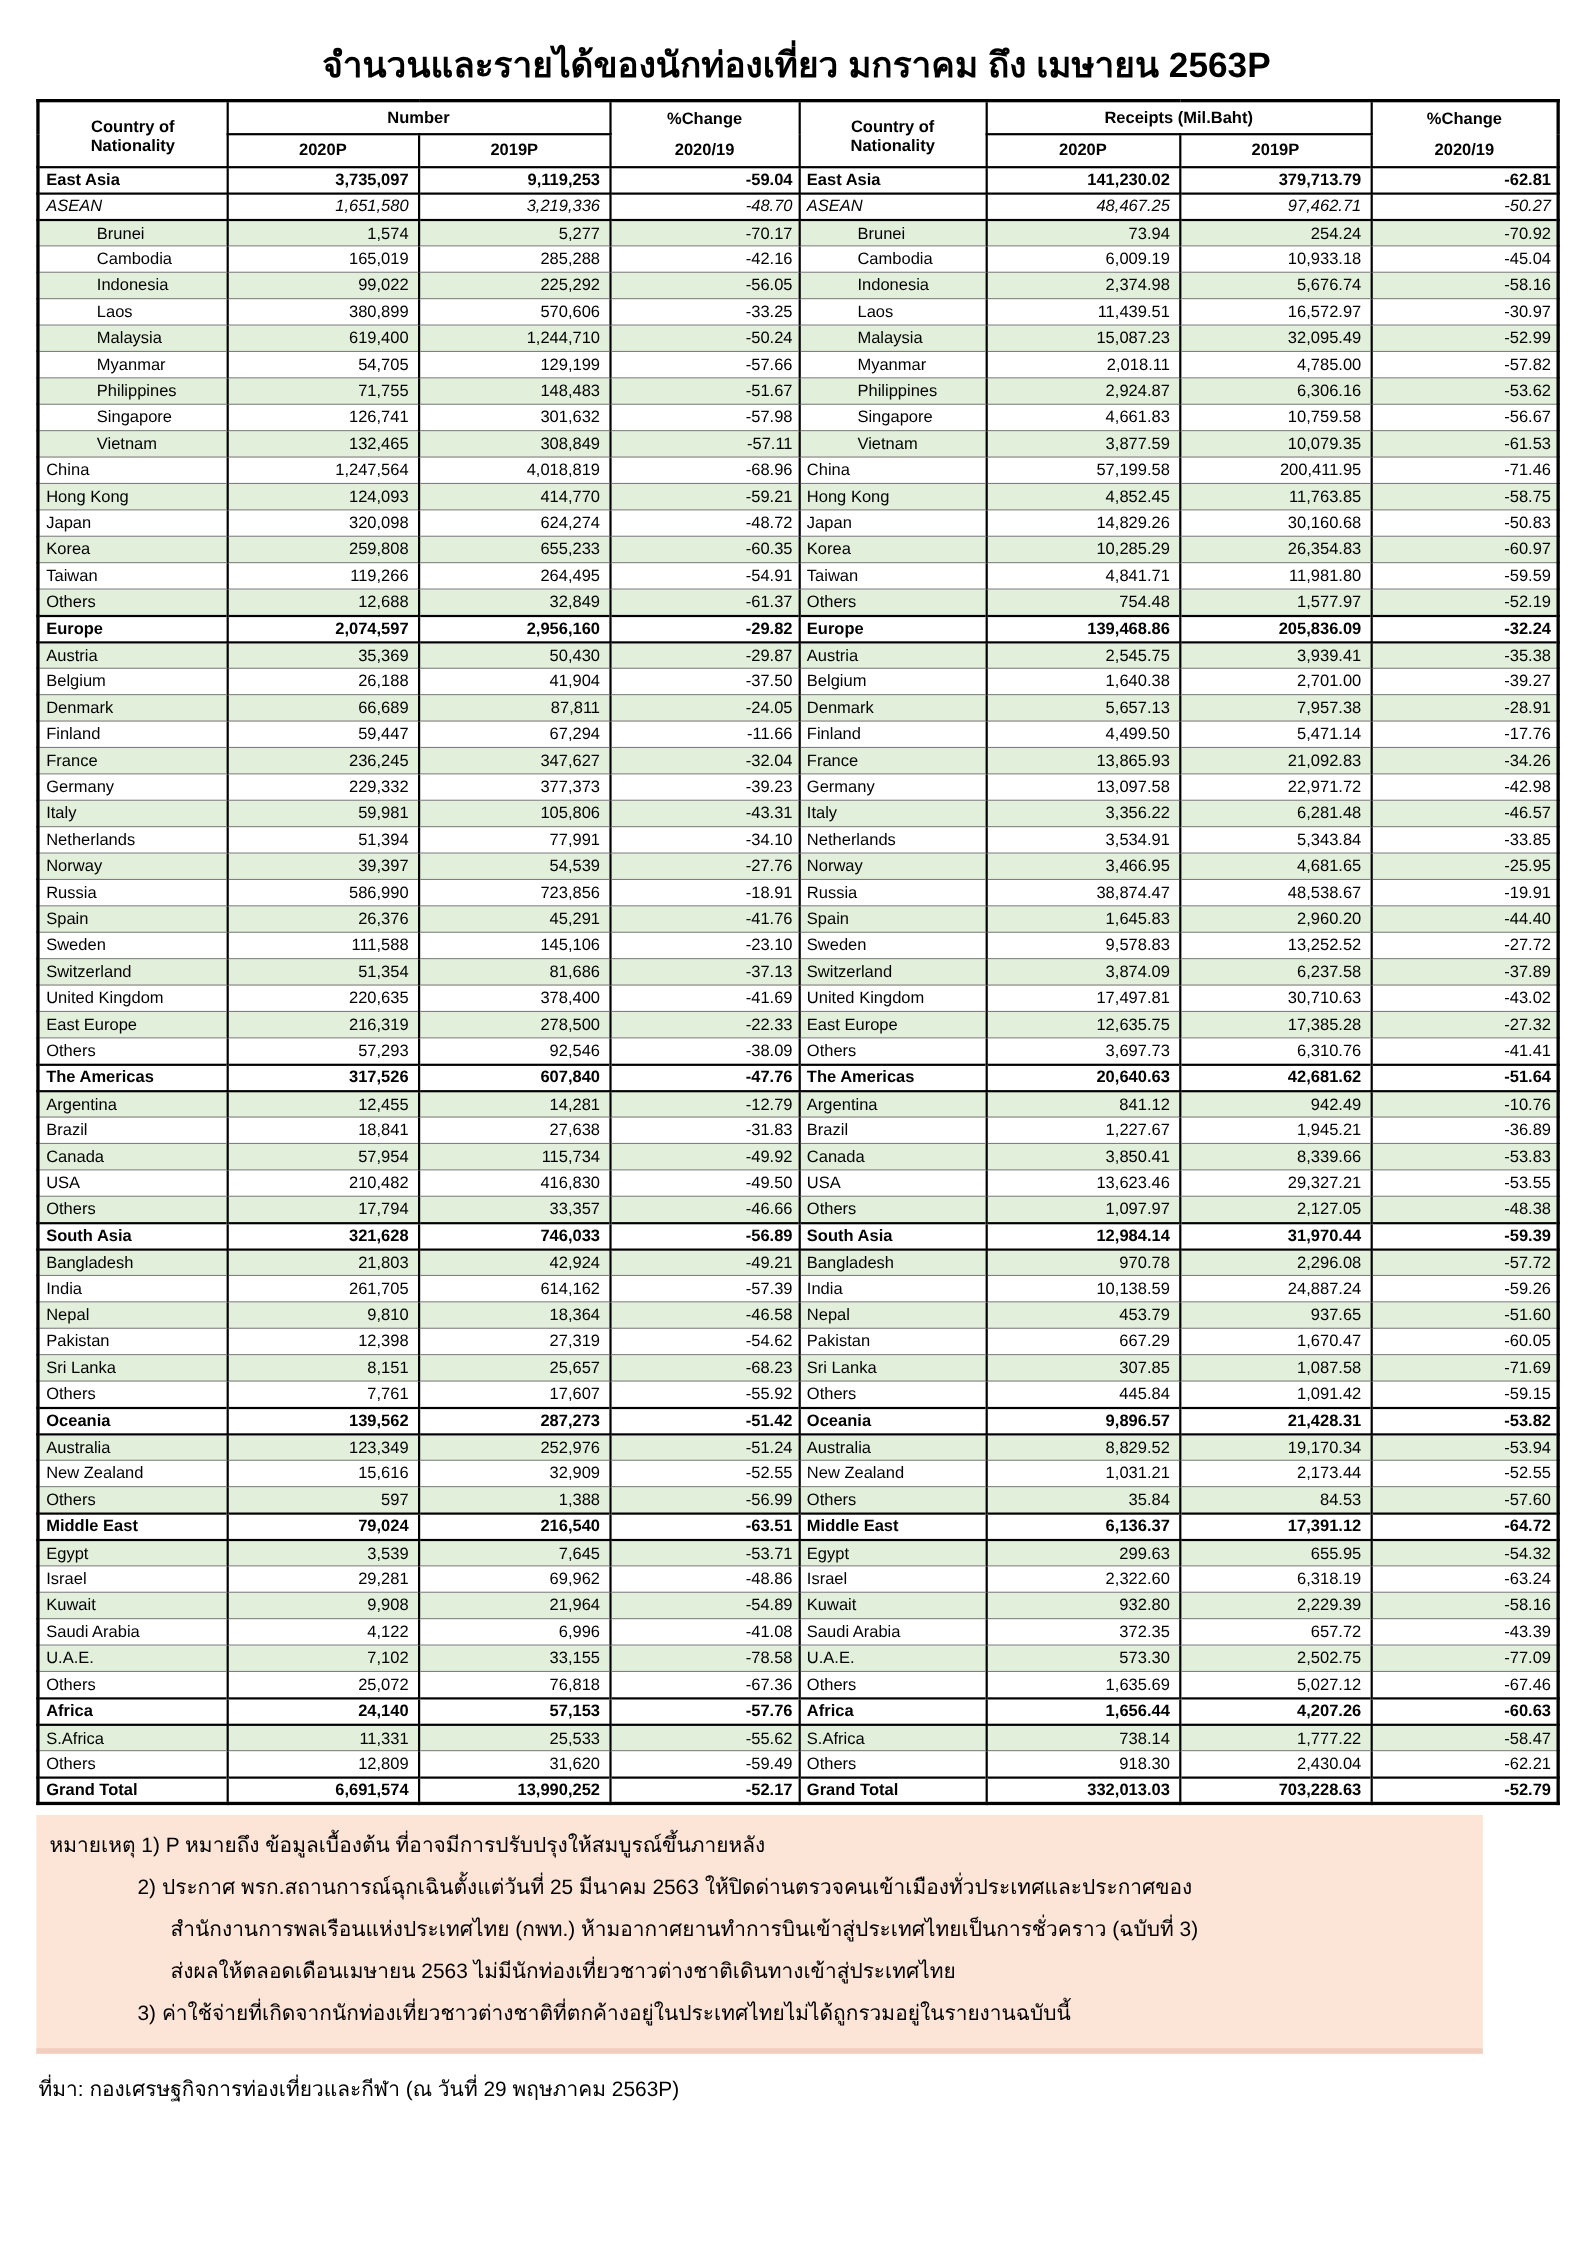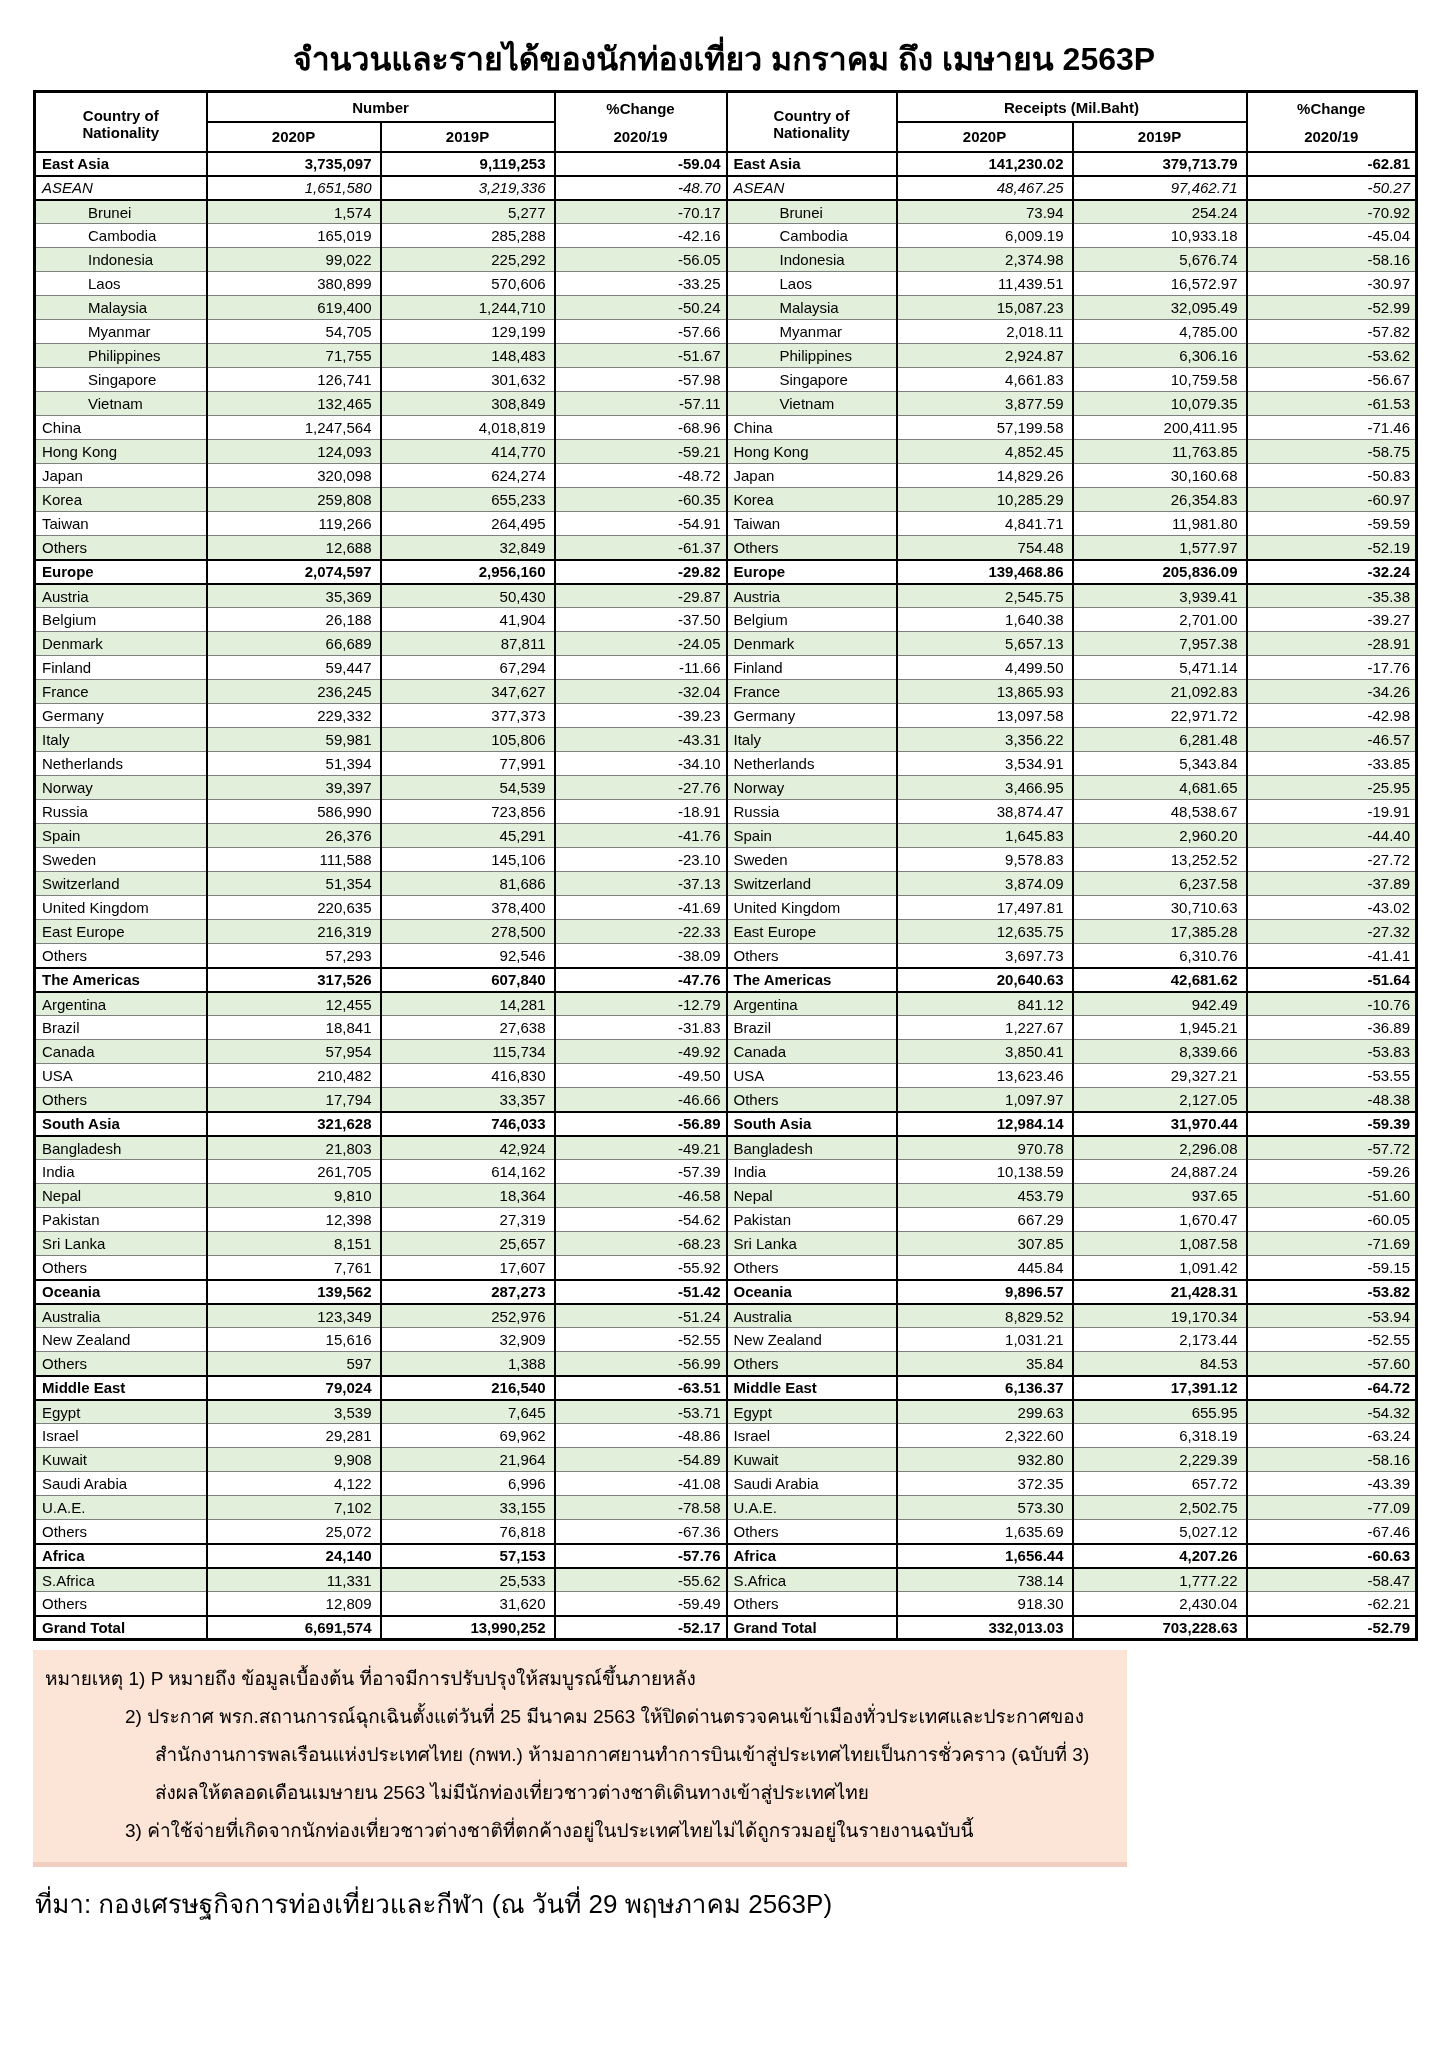--- a/index.html
+++ b/index.html
@@ -52,30 +52,30 @@
     font-style:italic;background:#fff;
     border-top:2px solid var(--border);
     border-bottom:2px solid var(--border);
   }
   .tbl tbody tr.alt td{background:var(--green);}
   td.c-name{text-align:left;padding-left:6px;}
   td.c-name.indent{padding-left:52px;}
   td.c-num{text-align:right;padding-right:8px;}
   td.c-chg{text-align:right;padding-right:5px;}
   .notes{
-    width:1094px;margin-top:9px;background:var(--note-bg);
+    width:1315px;margin-top:9px;background:var(--note-bg);
     padding:10px 10px 12px 10px;
     border-bottom:5px solid #f0cfc0;
   }
   .note-line{font-size:19px;line-height:38px;white-space:nowrap;overflow:hidden;}
   .ind-0{padding-left:2px;}
   .ind-1{padding-left:82px;}
   .ind-2{padding-left:112px;}
   .source{
-    margin-top:16px;font-size:26px;padding-left:2px;
+    margin-top:16px;font-size:19px;padding-left:2px;
   }
 </style>
 </head>
 <body>
 
 <div class="page">
 
   <div class="title">จำนวนและรายได้ของนักท่องเที่ยว มกราคม ถึง เมษายน 2563P</div>
 
   <table class="tbl">

